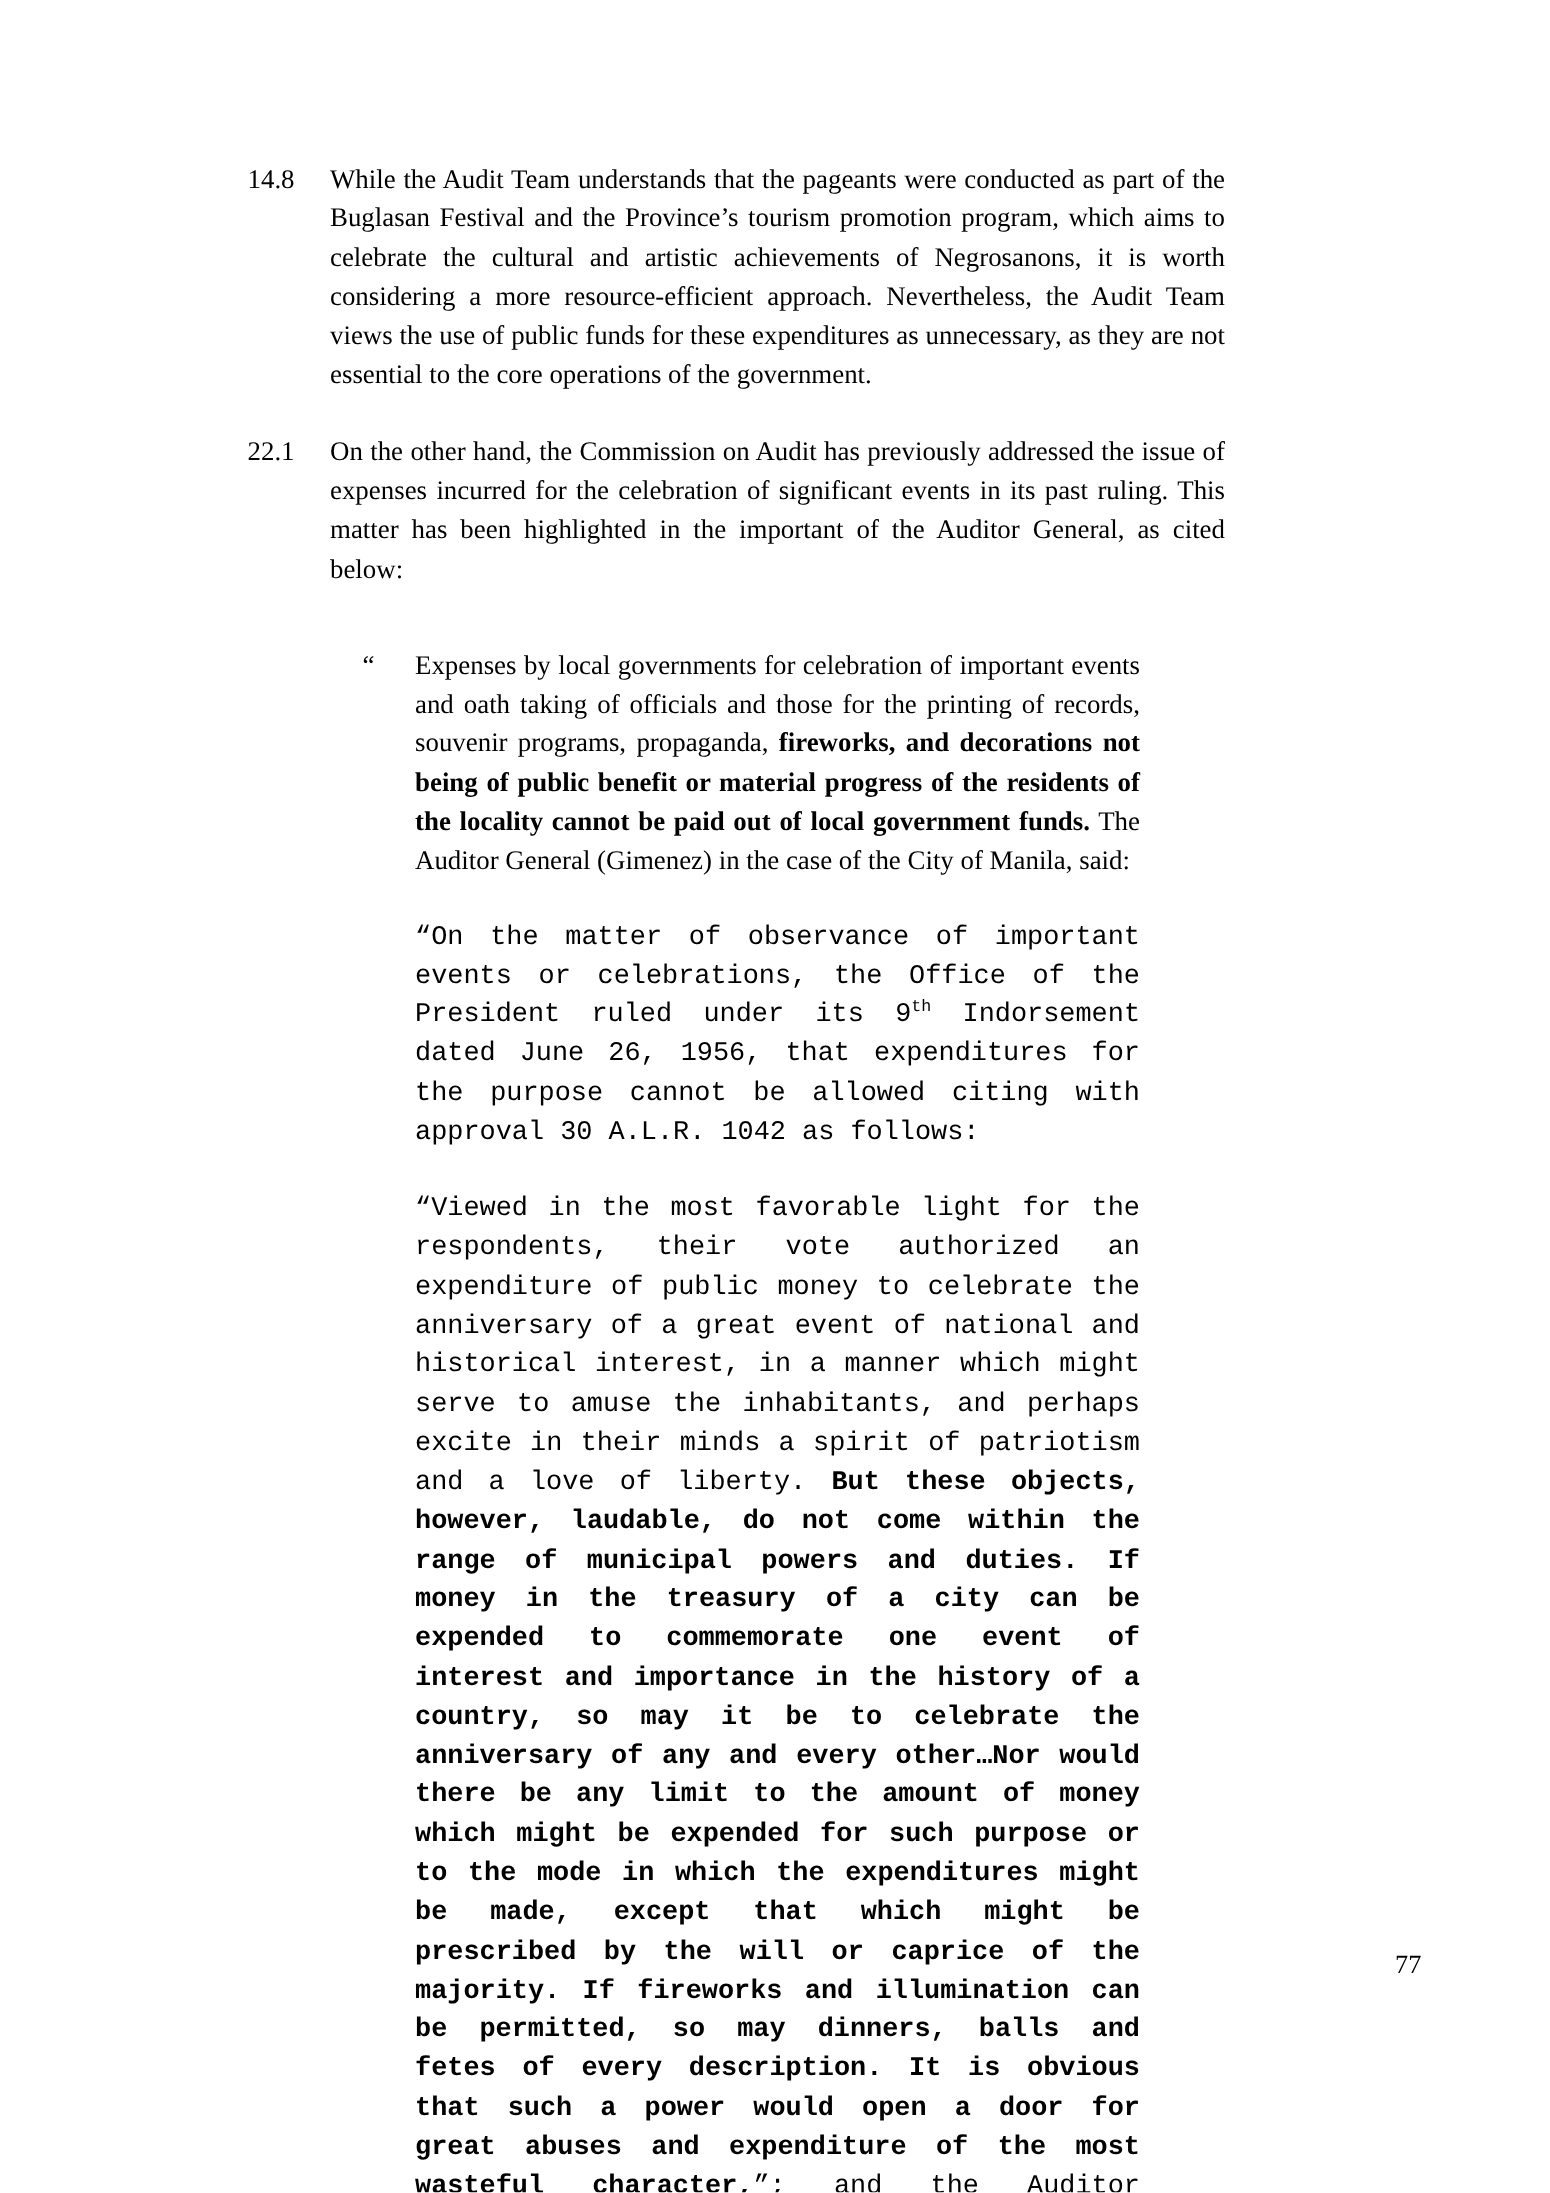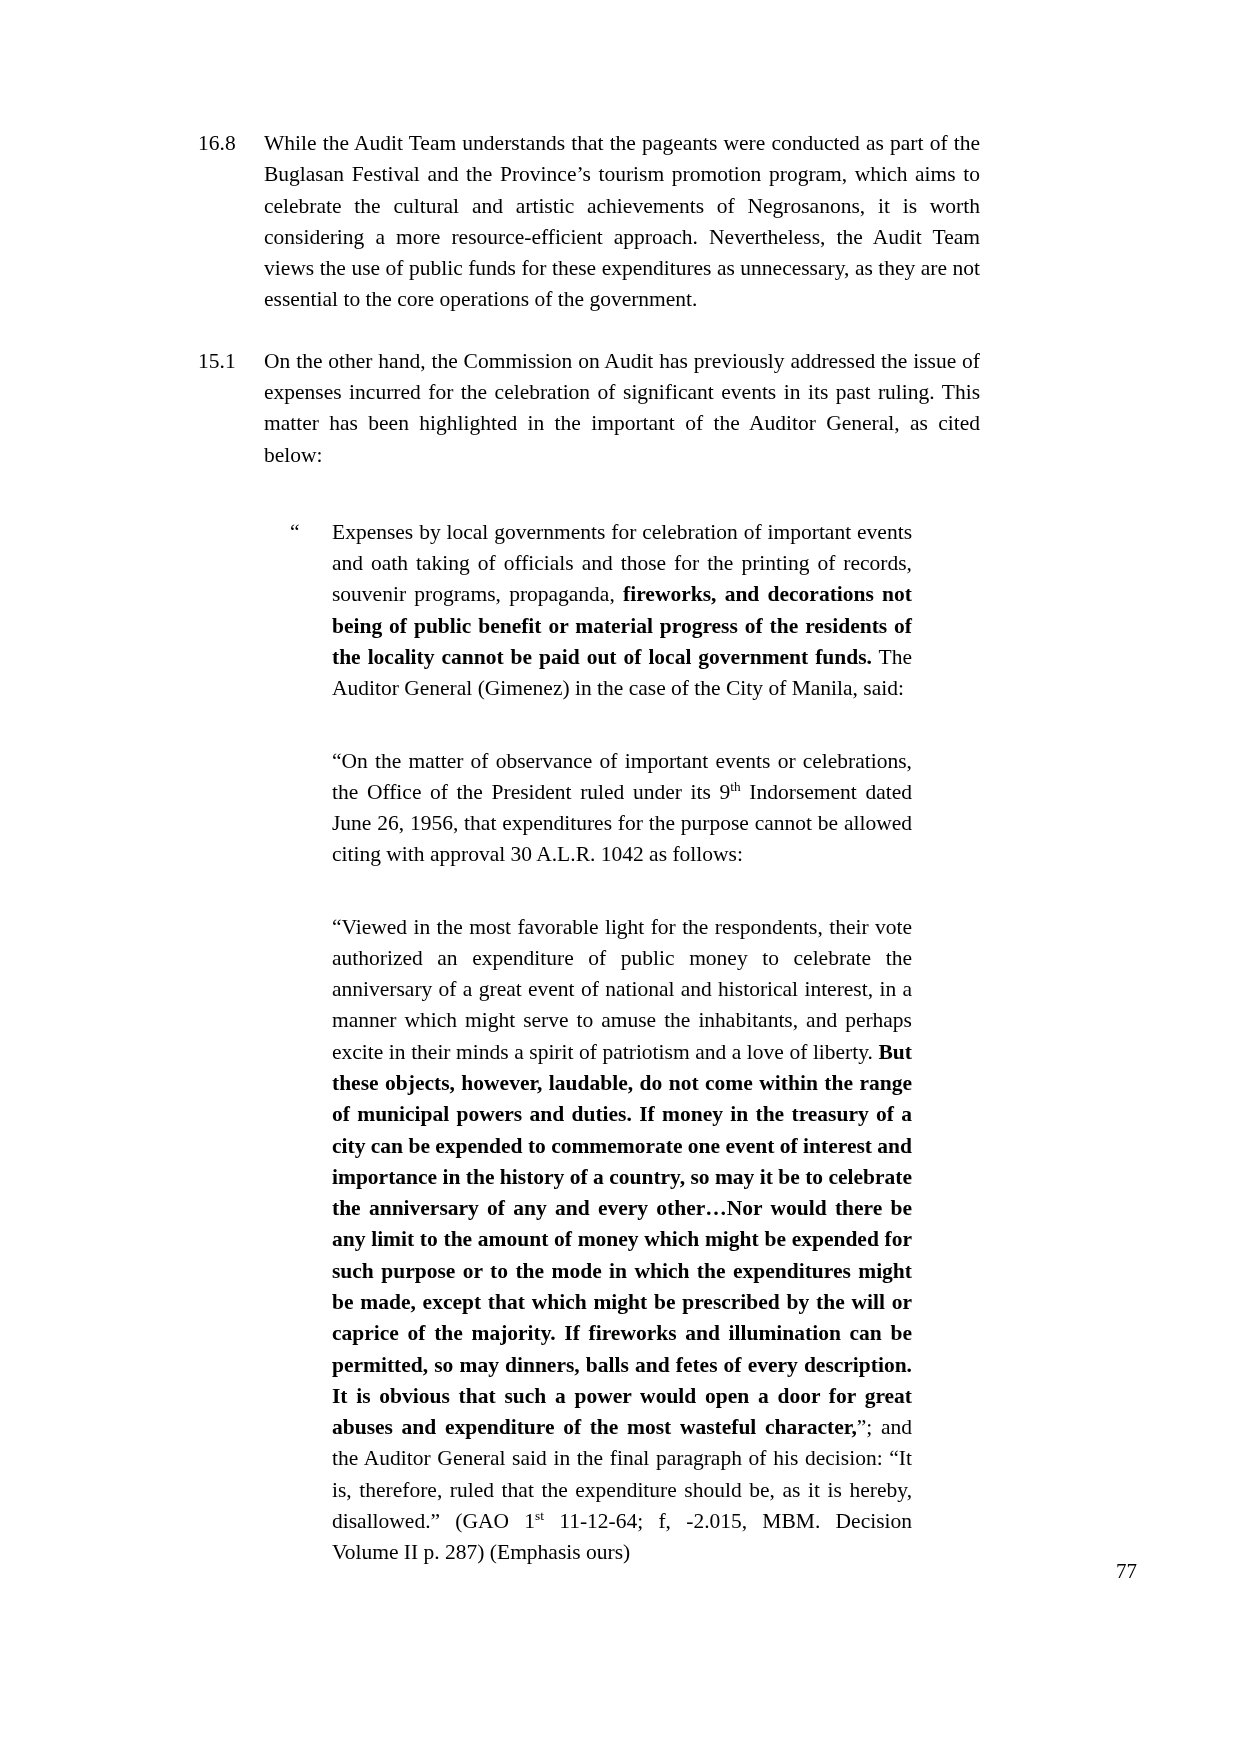--- a/index.html
+++ b/index.html
@@ -64,21 +64,22 @@
   .quote-first .qtext {
     flex: 1 1 auto;
     text-align: justify;
     text-justify: inter-word;
     font-family: Liberation Serif, serif;
   }
   .quote-para {
     margin-left: 42px;
     text-align: justify;
     text-justify: inter-word;
-    margin-top: 41px;
+    margin-top: 30px;
+    font-family: Liberation Mono, monospace;
   }
   .quote-para.last-block {
     text-align: justify;
   }
   b, .b { font-weight: bold; }
   sup {
     font-size: 0.62em;
     vertical-align: super;
     line-height: 0;
   }
@@ -91,26 +92,26 @@
   }
 </style>
 </head>
 <body>
 
 <div class="page">
 
   <div class="content">
 
     <div class="num-para">
-      <span class="num">16.8</span>
+      <span class="num">14.8</span>
       <span class="body">While the Audit Team understands that the pageants were conducted as part of the Buglasan Festival and the Province’s tourism promotion program, which aims to celebrate the cultural and artistic achievements of Negrosanons, it is worth considering a more resource-efficient approach. Nevertheless, the Audit Team views the use of public funds for these expenditures as unnecessary, as they are not essential to the core operations of the government.</span>
     </div>
 
     <div class="num-para">
-      <span class="num">15.1</span>
+      <span class="num">22.1</span>
       <span class="body">On the other hand, the Commission on Audit has previously addressed the issue of expenses incurred for the celebration of significant events in its past ruling. This matter has been highlighted in the important of the Auditor General, as cited below:</span>
     </div>
 
     <div class="quote-block">
 
       <div class="quote-first">
         <span class="qmark">“</span>
         <span class="qtext"><span>Expenses by local governments for celebration of important events and oath taking of officials and those for the printing of records, souvenir programs, propaganda, </span><b>fireworks, and decorations not being of public benefit or material progress of the residents of the locality cannot be paid out of local government funds.</b><span> The Auditor General (Gimenez) in the case of the City of Manila, said:</span></span>
       </div>
 

